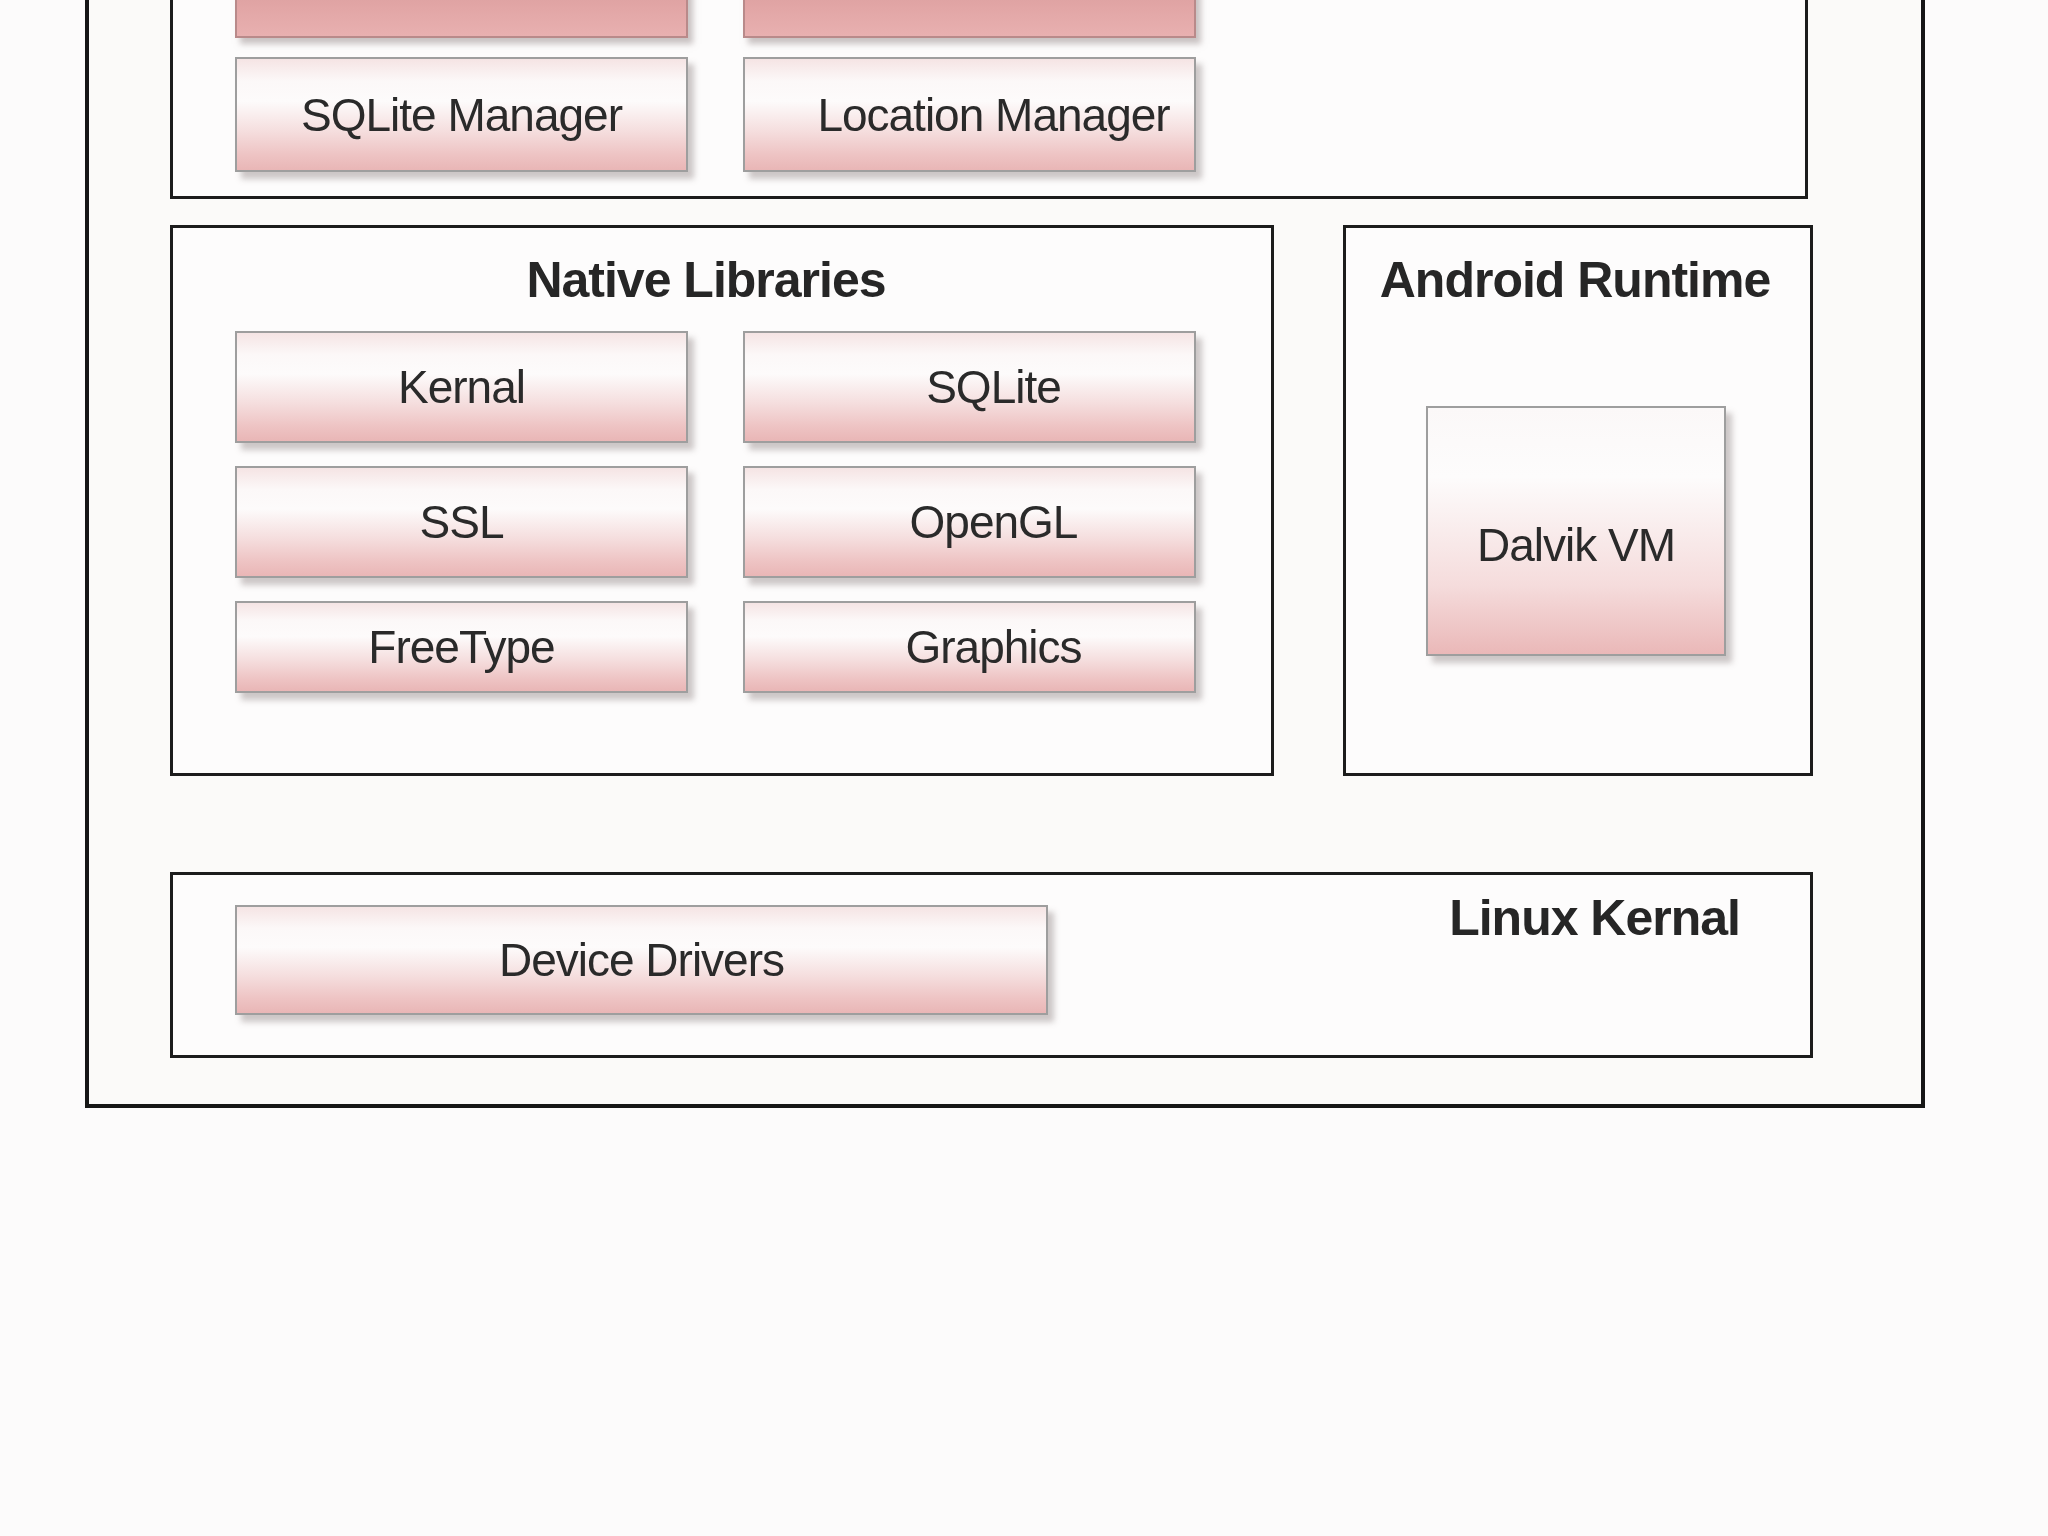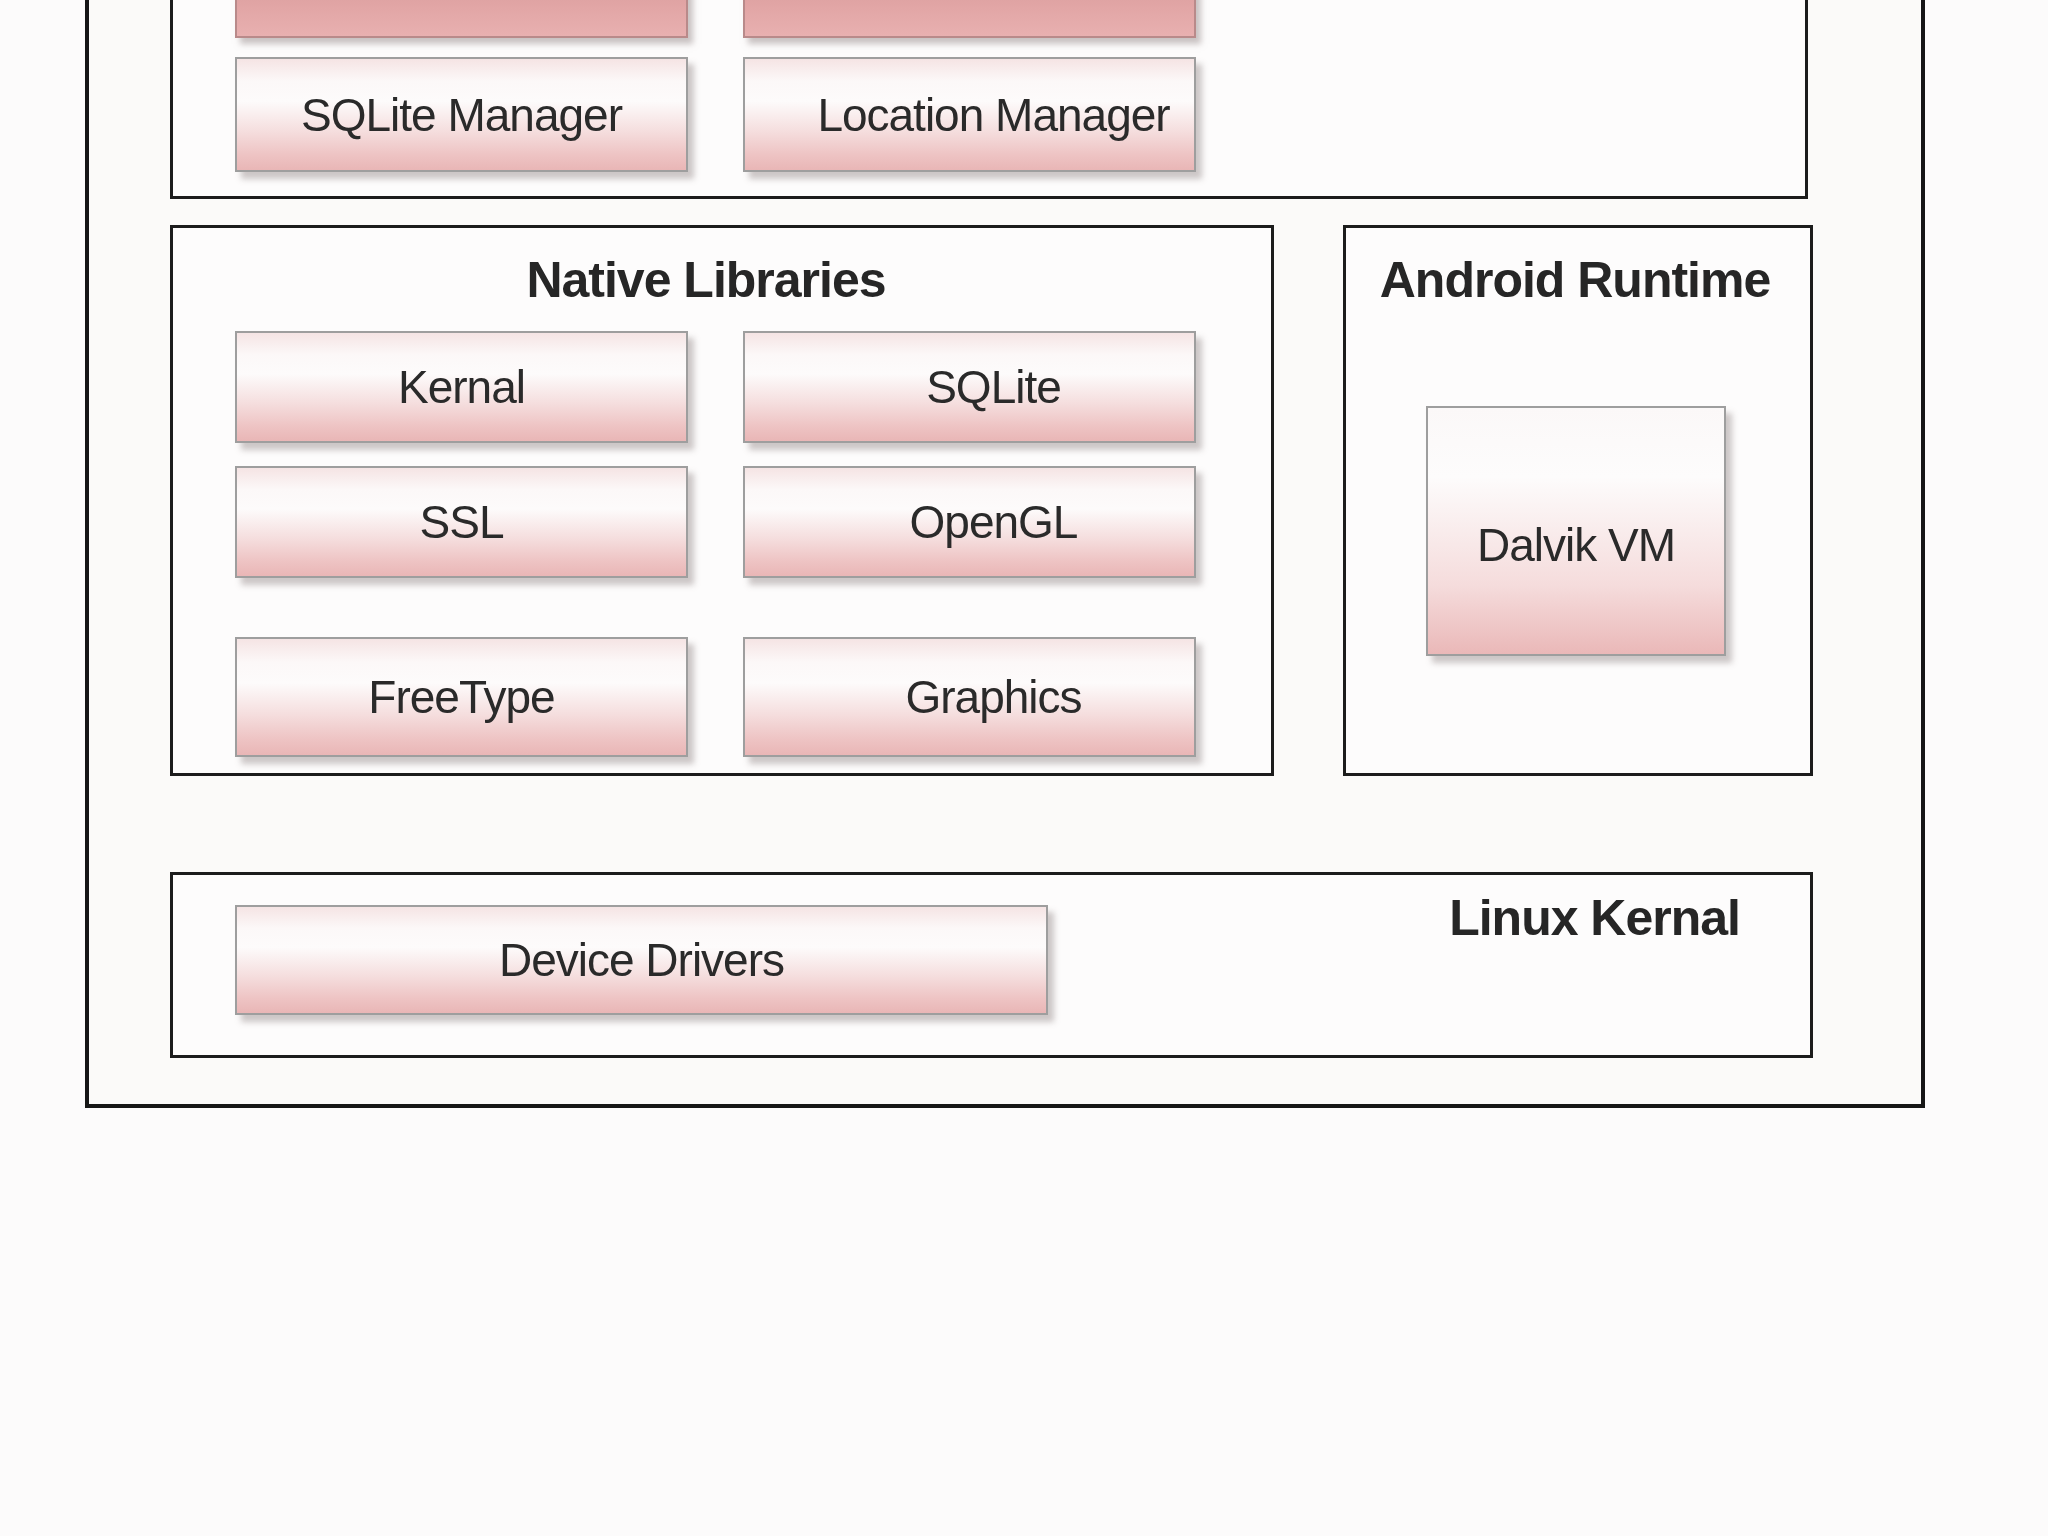--- a/index.html
+++ b/index.html
@@ -74,21 +74,21 @@
     background: linear-gradient(180deg, #d79a9a 0%, #e2a6a6 55%, #e8b0b0 100%);
     box-shadow: 5px 6px 6px rgba(150, 138, 138, 0.5);
   }
   .col-a { left: 235px; width: 453px; }
   .col-b { left: 743px; width: 453px; padding-left: 48px; }
 
   .row-cut  { top: -26px; height: 64px; }
   .row-mgr  { top: 57px;  height: 115px; }
   .row-nl1  { top: 331px; height: 112px; }
   .row-nl2  { top: 466px; height: 112px; }
-  .row-nl3  { top: 601px; height: 120px; margin-top: 36px; }
+  .row-nl3  { top: 601px; height: 92px; }
 
   .pill-dalvik {
     left: 1426px; top: 406px; width: 300px; height: 250px;
     align-items: center;
     padding-top: 28px;
     background: linear-gradient(180deg,
       #fbf8f8 0%, #fdfcfc 28%, #f5dcdc 72%, #eab8b8 100%);
   }
   .pill-device-drivers {
     left: 235px; top: 905px; width: 813px; height: 110px;

